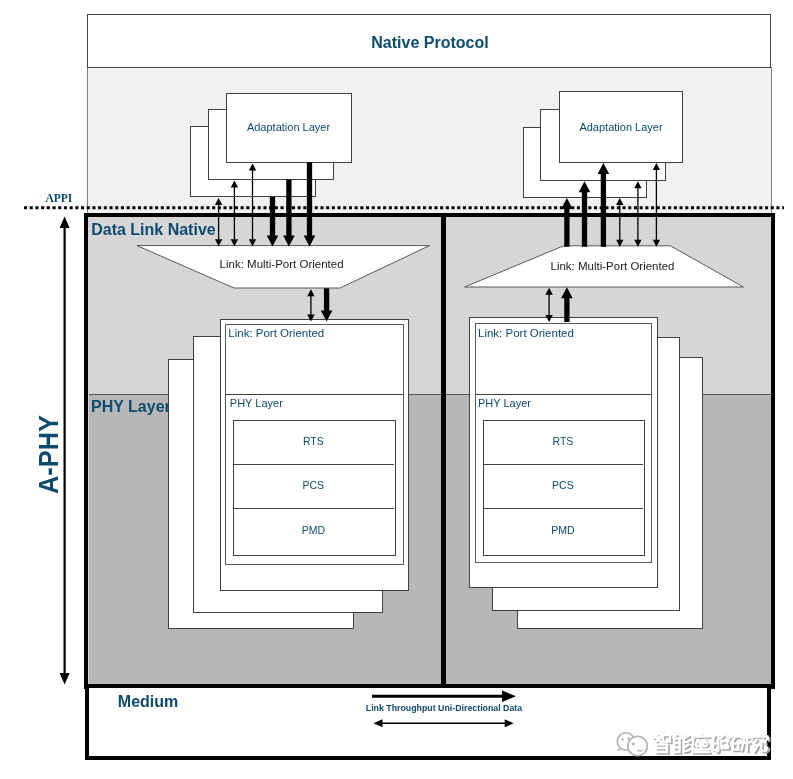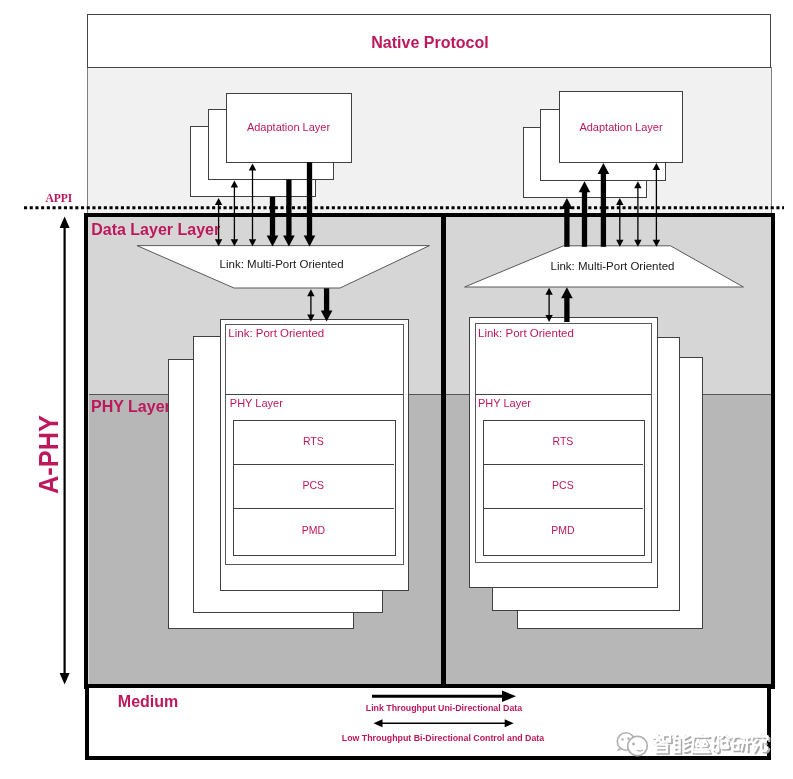--- a/index.html
+++ b/index.html
@@ -1,37 +1,37 @@
 <!DOCTYPE html>
 <html><head>
 <meta charset="utf-8">
 <style>
 html,body{margin:0;padding:0;background:#fff;}
 #page{position:relative;width:793px;height:779px;background:#fff;overflow:hidden;
-  font-family:"Liberation Sans",sans-serif;color:#be185d;}
+  font-family:"Liberation Sans",sans-serif;color:#0c4a6e;}
 .abs{position:absolute;}
 .b{font-weight:bold;}
 .ctr{text-align:center;}
 </style>
 </head>
 <body>
 <div id="page">
 
   <div class="abs" style="left:87px;top:67px;width:683px;height:147px;background:#f1f1f1;border-left:1px solid #7f7f7f;border-right:1px solid #7f7f7f;"></div>
 
   <div class="abs" style="left:87px;top:14px;width:682px;height:51.5px;background:#fff;border:1.5px solid #444;"></div>
   <div class="abs b ctr" style="left:88px;top:34.9px;width:684px;font-size:16px;line-height:1;">Native Protocol</div>
 
   <div class="abs" style="left:84px;top:213px;width:691px;height:476px;border:4.5px solid #000;background:#d6d6d6;box-sizing:border-box;"></div>
 
   <div class="abs" style="left:88.5px;top:394px;width:682px;height:290px;background:#b7b7b7;border-top:1px solid #555;"></div>
 
   <div class="abs" style="left:441px;top:213px;width:4.5px;height:476px;background:#000;"></div>
 
-  <div class="abs b" style="left:91.2px;top:221.9px;font-size:16px;line-height:1;">Data Layer Layer</div>
+  <div class="abs b" style="left:91.2px;top:221.9px;font-size:16px;line-height:1;">Data Link Native</div>
   <div class="abs b" style="left:91px;top:398.5px;font-size:16px;line-height:1;">PHY Layer</div>
   <div class="abs b ctr" style="left:89px;top:690px;width:353px;font-size:11px;line-height:1;margin-top:12px;">A-PHY Source</div>
 
   <div class="abs" style="left:189.6px;top:125.7px;width:124px;height:69px;background:#fff;border:1px solid #404040;"></div>
   <div class="abs" style="left:207.6px;top:109px;width:124px;height:69px;background:#fff;border:1px solid #404040;"></div>
   <div class="abs" style="left:225.5px;top:92.9px;width:124px;height:68.5px;background:#fff;border:1px solid #404040;"></div>
   <div class="abs ctr" style="left:226px;top:122.4px;width:125px;font-size:11px;line-height:1;">Adaptation Layer</div>
 
   <div class="abs" style="left:523.2px;top:126.6px;width:122px;height:69px;background:#fff;border:1px solid #404040;"></div>
   <div class="abs" style="left:539.8px;top:109px;width:124px;height:70px;background:#fff;border:1px solid #404040;"></div>
@@ -62,21 +62,20 @@
   <div class="abs" style="left:482.9px;top:420px;width:160px;height:133.5px;border:1px solid #404040;"></div>
   <div class="abs" style="left:482.9px;top:463.9px;width:160px;height:1px;background:#404040;"></div>
   <div class="abs" style="left:482.9px;top:507.5px;width:160px;height:1px;background:#404040;"></div>
   <div class="abs ctr" style="left:482.9px;top:436.1px;width:160px;font-size:10.5px;line-height:1;">RTS</div>
   <div class="abs ctr" style="left:482.9px;top:479.9px;width:160px;font-size:10.5px;line-height:1;">PCS</div>
   <div class="abs ctr" style="left:482.9px;top:524.6px;width:160px;font-size:10.5px;line-height:1;">PMD</div>
 
   <div class="abs" style="left:84.5px;top:684px;width:686px;height:76px;border:4.5px solid #000;background:#fff;box-sizing:border-box;"></div>
   <div class="abs b" style="left:89.8px;top:693.6px;font-size:16px;line-height:1;padding-left:28px;">Medium</div>
   <div class="abs b ctr" style="left:294px;top:703.9px;width:300px;font-size:8.8px;line-height:1;">Link Throughput Uni-Directional Data</div>
-  <div class="abs b ctr" style="left:293px;top:733.8px;width:300px;font-size:8.8px;line-height:1;">Low Throughput Bi-Directional Control and Data</div>
 
   <div class="abs b" style="left:45.4px;top:192.6px;font-size:11.5px;line-height:1;font-family:Liberation Serif, serif;">APPI</div>
 
   <div class="abs b" style="left:-15px;top:441px;width:128px;height:27px;font-size:27px;line-height:1;transform:rotate(-90deg) scaleX(0.94);transform-origin:center;text-align:center;">A-PHY</div>
 
   <svg class="abs" style="left:0;top:0;" width="793" height="779" viewBox="0 0 793 779">
 
     <polygon points="137,245.6 429.5,245.6 340,288 234,288" fill="#fff" stroke="#595959" stroke-width="1"></polygon>
     <polygon points="563.6,245.8 670.5,245.8 743.4,287 464.6,287" fill="#fff" stroke="#595959" stroke-width="1"></polygon>
     <text x="281.6" y="268.1" font-size="11.5" text-anchor="middle" fill="#1a1a1a">Link: Multi-Port Oriented</text>

